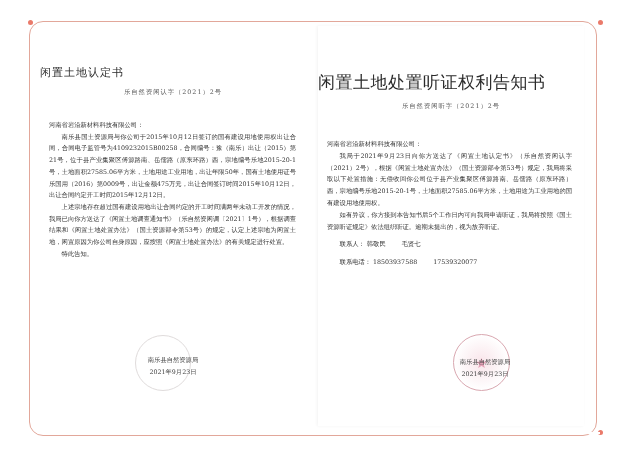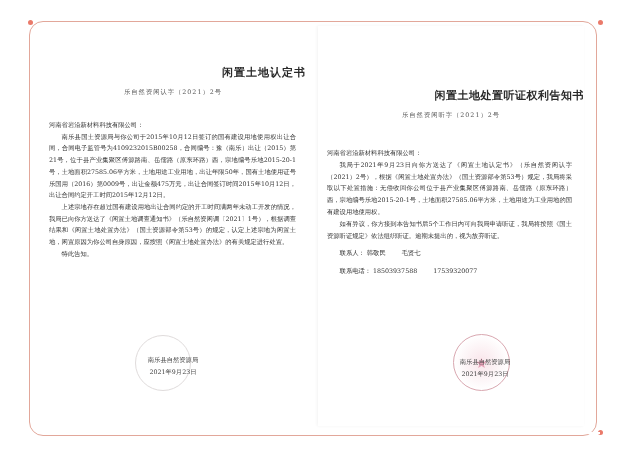--- a/index.html
+++ b/index.html
@@ -16,25 +16,25 @@
   }
   .frame-dot {
     position: absolute; width: 5px; height: 5px; border-radius: 50%; background: #ea7a6a;
   }
   .doc {
     position: absolute; background: #fff;
   }
   .doc-left { left: 40px; top: 32px; width: 266px; height: 392px; }
   .doc-right { left: 318px; top: 26px; width: 266px; height: 400px; box-shadow: -1px 0 3px rgba(0,0,0,0.05); }
   .title {
-    text-align: right; font-weight: bold; color: #2a2a2a;
+    text-align: left; font-weight: normal; color: #2a2a2a;
     font-family: "DejaVu Sans", "Liberation Sans", sans-serif;
   }
   .doc-left .title { font-size: 11px; margin-top: 33px; letter-spacing: 1px; }
-  .doc-right .title { font-size: 11px; margin-top: 62px; letter-spacing: 0.5px; font-family: "DejaVu Serif", serif; }
+  .doc-right .title { font-size: 17px; margin-top: 45px; letter-spacing: 0.5px; font-family: "DejaVu Serif", serif; }
   .docno { text-align: center; font-size: 6.3px; color: #555; margin-top: 8px; letter-spacing: 1px; }
   .body { font-size: 6.3px; color: #333; line-height: 11.7px; padding: 0 10px 0 9px; }
   .doc-left .body { margin-top: 22px; }
   .doc-right .body { margin-top: 27px; padding: 0 12px 0 9px; line-height: 11.8px; }
   .addressee { margin: 0; }
   .para { margin: 0; text-indent: 2em; text-align: justify; }
   .contact { margin: 6px 0 0 0; padding-left: 2em; }
   .contact span { margin-right: 16px; }
   .sig {
     position: absolute; font-size: 6.3px; color: #444; text-align: center;

